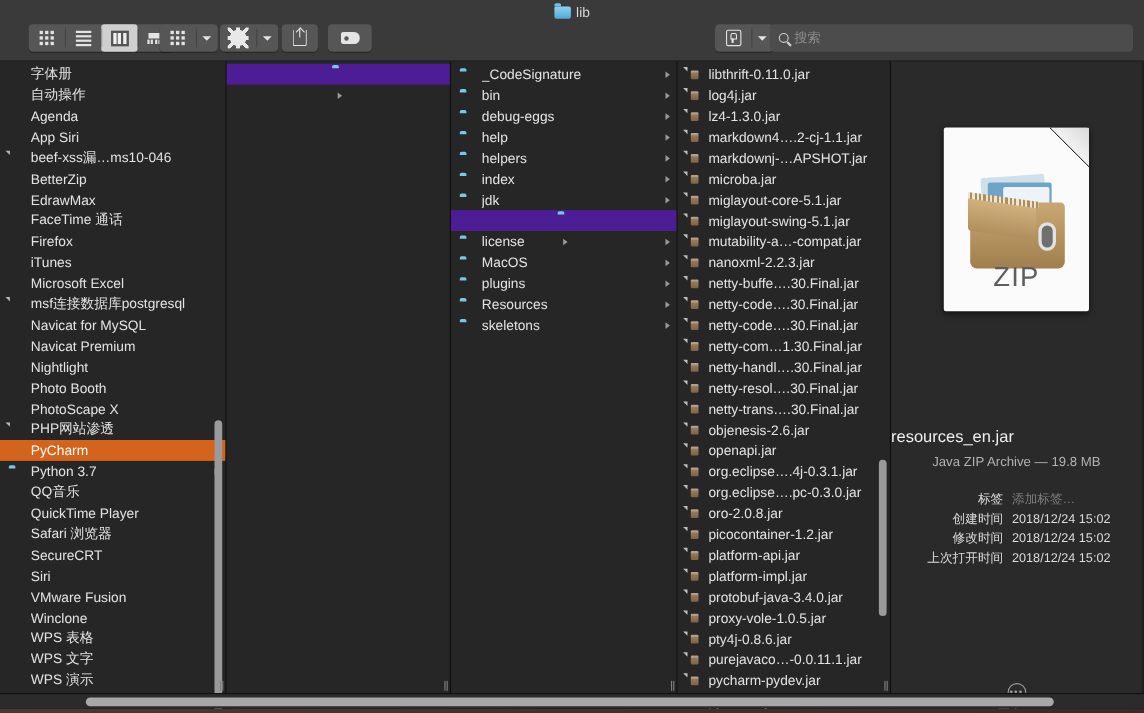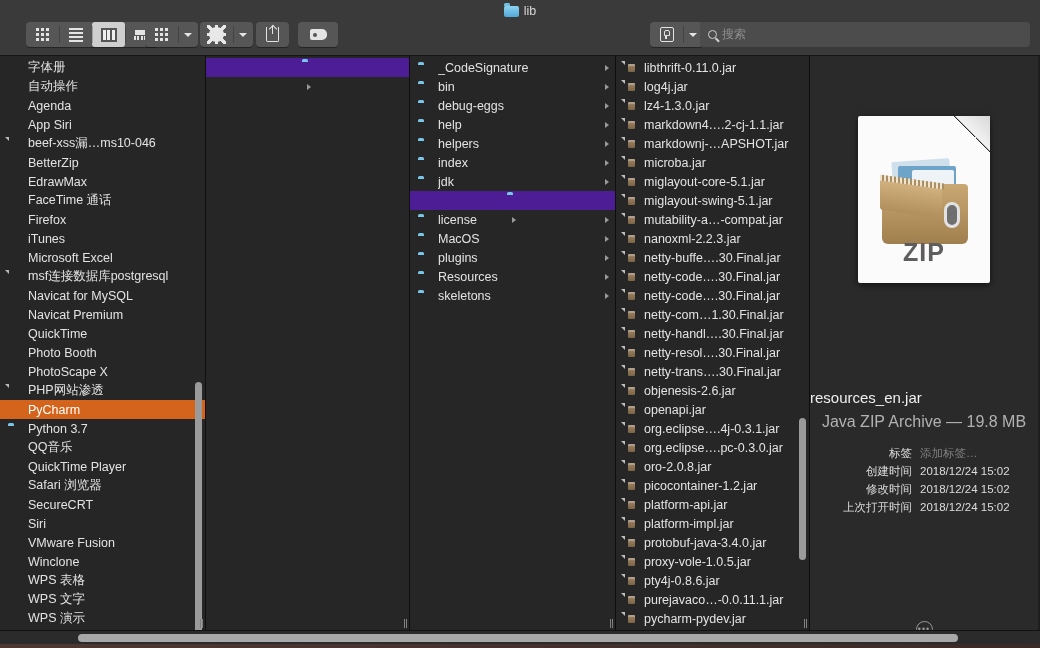--- a/index.html
+++ b/index.html
@@ -244,25 +244,25 @@
     position:absolute; left:22px; top:63px; width:64px; height:6px;
     background: repeating-linear-gradient(90deg,#f0e4cf 0 2px, #a98f63 2px 4px);
     transform: skewY(8deg);
   }
   .ziphero .puller {
     position:absolute; left:86px; top:86px; width:16px; height:26px;
     border:3px solid #e2e2e2; border-radius:8px; background:#6f6f6f;
   }
   .ziphero .ziptext {
     position:absolute; left:0; right:0; bottom:16px; text-align:center;
-    color:#5e5e5e; font-size:25px; font-weight:bold; letter-spacing:1px;margin-top:21px;
+    color:#5e5e5e; font-size:25px; font-weight:normal; letter-spacing:1px;margin-top:21px;
   }
 
   #pv-name { position:absolute; left:0; right:0; top:333px; text-align:left; color:#efefef; font-size:15px; }
-  #pv-kind { position:absolute; left:0; right:0; top:357px; text-align:center; color:#b2b2b2; font-size:16px; }
+  #pv-kind { position:absolute; left:0; right:0; top:357px; text-align:center; color:#b2b2b2; font-size:12px; }
 
   #pv-meta { position:absolute; left:10px; right:8px; top:390px; }
   .mrow { display:flex; align-items:baseline; gap:8px; height:18px; font-size:11.5px; }
   .mlab { width:92px; text-align:right; color:#dcdcdc; flex:none; }
   .mval { color:#dcdcdc; white-space:nowrap; overflow:hidden; }
   .mval.dim { color:#7e7e7e; }
 
   #pv-more { position:absolute; left:0; right:0; top:565px; text-align:center; }
   .more-circle {
     width:17px;height:17px;border-radius:50%;border:1.2px solid #9a9a9a;
@@ -445,21 +445,21 @@
           <div class="row">
             <span class="ico"><span class="appico round" style="background: rgb(47, 139, 60);"></span></span>
             <span class="nm">Navicat for MySQL</span>
           </div>
           <div class="row">
             <span class="ico"><span class="appico round" style="background: rgb(47, 139, 60);"></span></span>
             <span class="nm">Navicat Premium</span>
           </div>
           <div class="row">
             <span class="ico"><span class="appico" style="background: rgb(68, 76, 88);"></span></span>
-            <span class="nm">QuickTime</span>
+            <span class="nm">Nightlight</span>
           </div>
           <div class="row">
             <span class="ico"><span class="appico" style="background: rgb(184, 52, 44);"></span></span>
             <span class="nm">Photo Booth</span>
           </div>
           <div class="row">
             <span class="ico"><span class="appico round" style="background: rgb(194, 57, 43);"></span></span>
             <span class="nm">PhotoScape X</span>
           </div>
           <div class="row">

